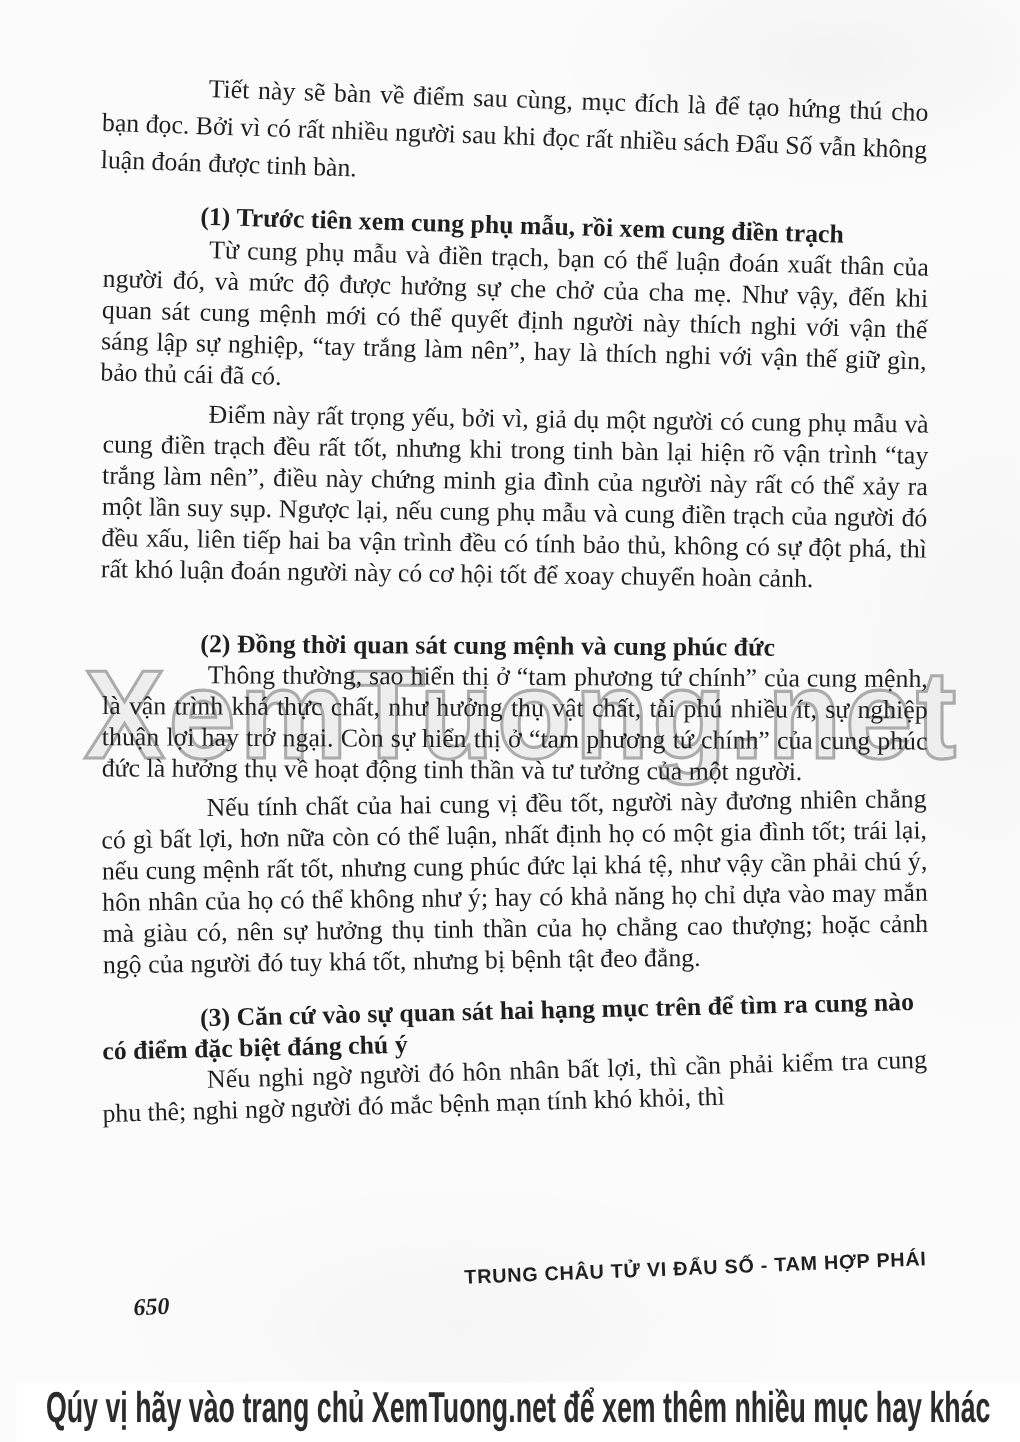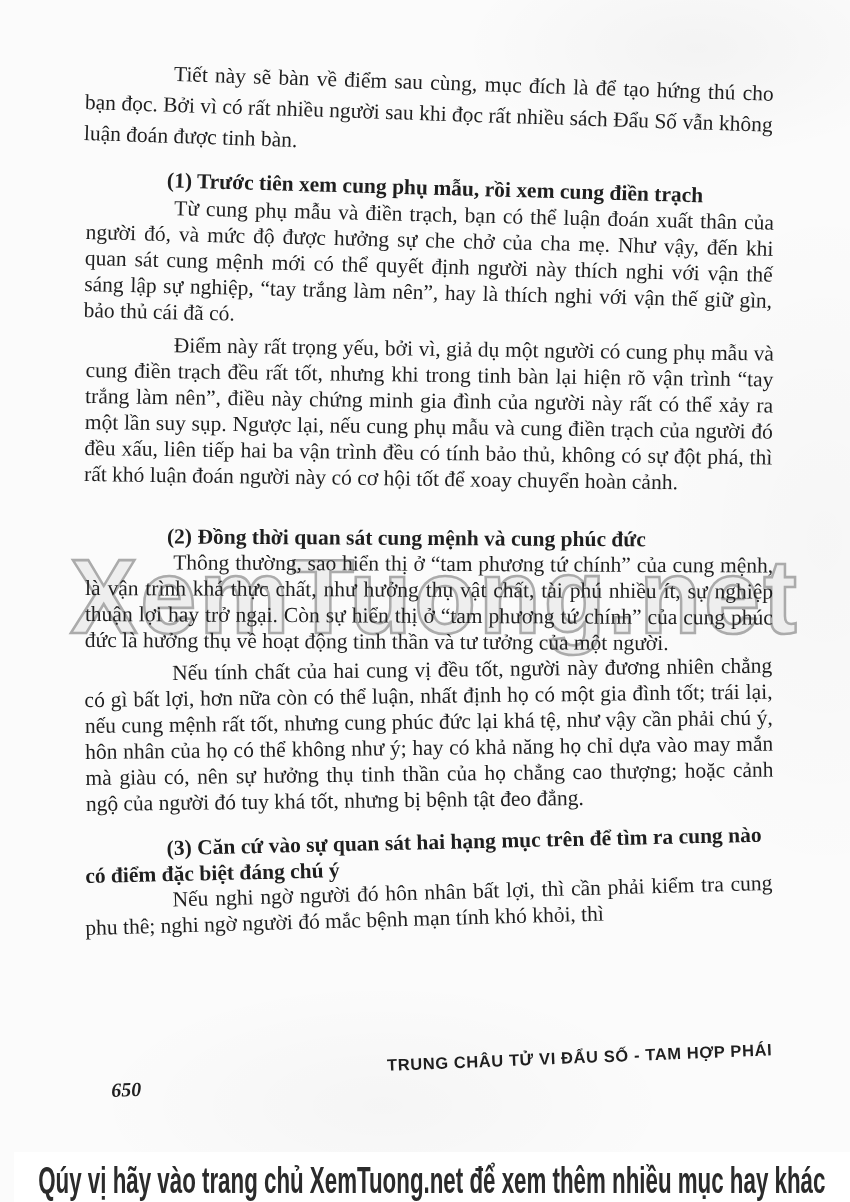--- a/index.html
+++ b/index.html
@@ -107,21 +107,21 @@
   }
 
   .banner {
     position: absolute;
     z-index: 3;
     left: 14px;
     right: 0;
     top: 1152px;
     height: 50px;
     display: flex;
-    align-items: flex-end;
+    align-items: flex-start;
     justify-content: center;
     background: #ffffff;
   }
   .banner-text {
     font-family: "Liberation Sans", "DejaVu Sans", sans-serif;
     font-weight: bold;
     font-size: 36px;
     white-space: nowrap;
     color: var(--banner_ink, #2b2b2b);
     transform: scaleX(0.62);

